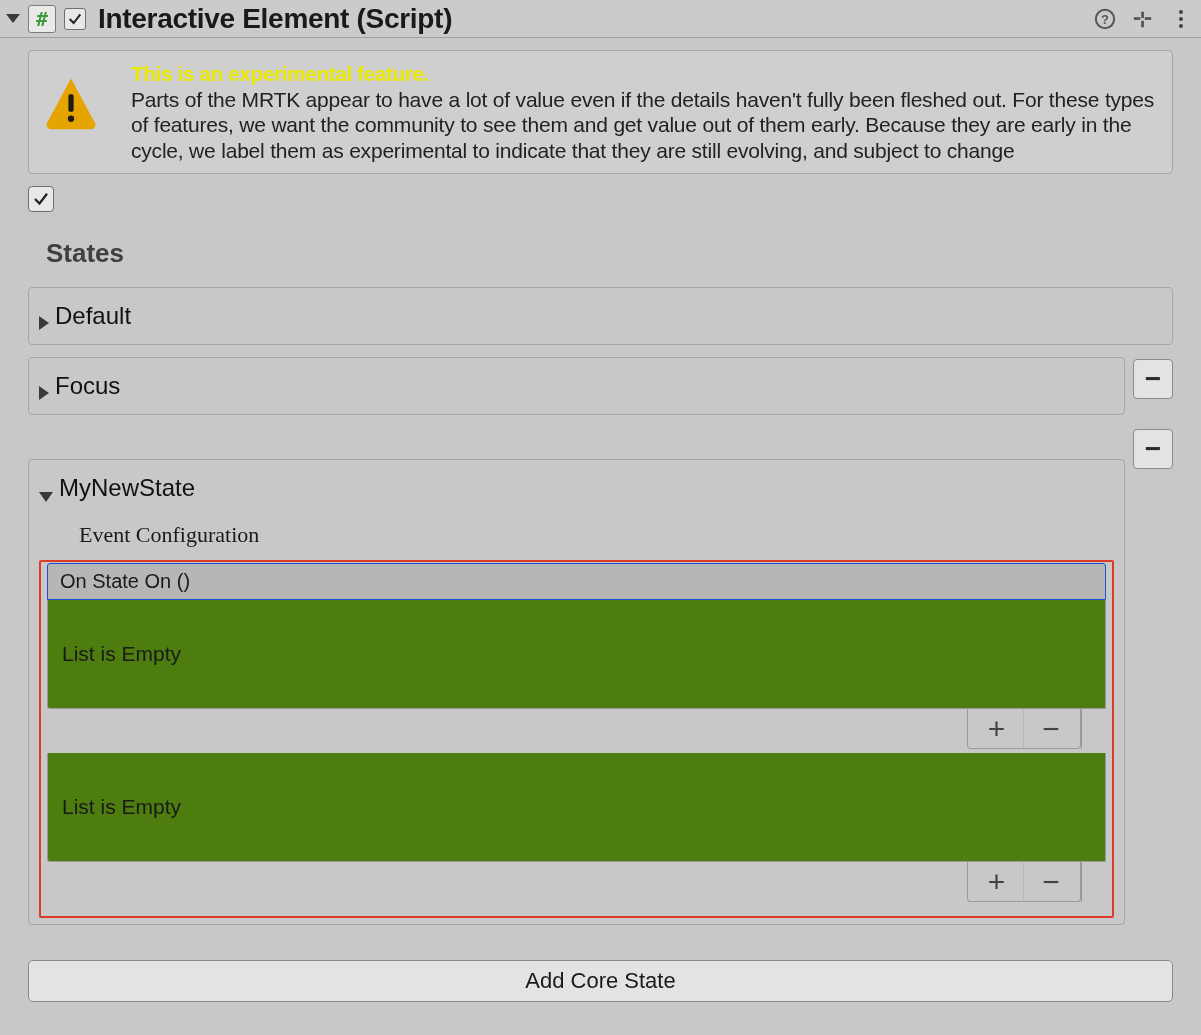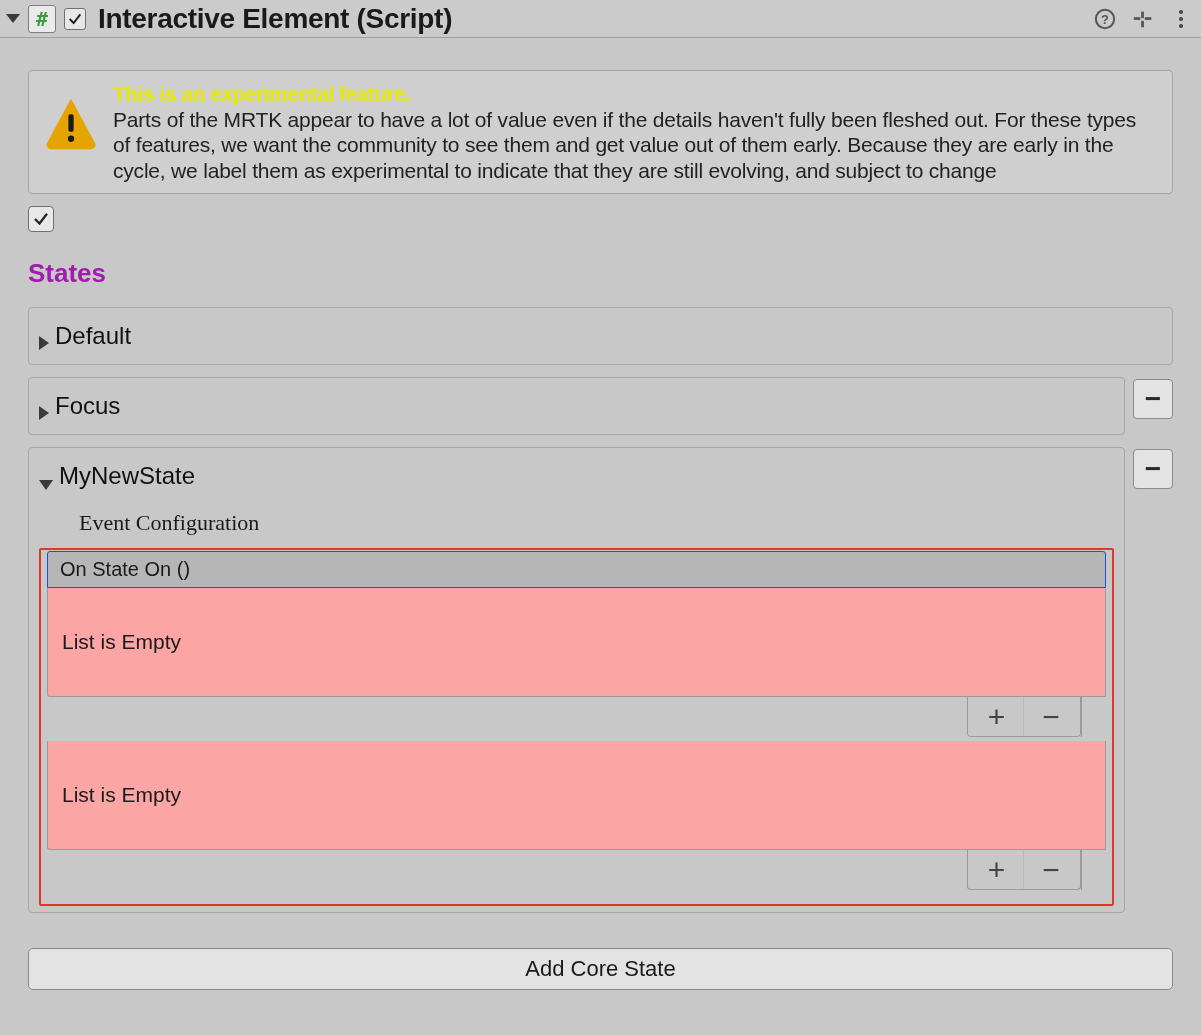--- a/index.html
+++ b/index.html
@@ -64,23 +64,22 @@
 
   .main { padding: 12px 28px 0 28px; position:relative;}
 
   
   .exp-box {
     border: 1px solid #a5a5a5;
     border-radius: 4px;
     background: #cfcfcf;
     padding: 10px 14px 10px 14px;
     display: flex;
-    gap: 14px;
+    gap: 32px;
     align-items: flex-start;
-    margin-top: 20px;
   }
   .warn-icon { width: 56px; height: 56px; margin-top: 14px; flex:0 0 56px;}
   .exp-text { font-size: 21px; line-height: 1.22; letter-spacing: -0.2px; color:#222; }
   .exp-text .yellow { color: #e8e800; font-weight: 700; display:block; letter-spacing:-0.5px;}
 
   
   .active-row {
     display: flex;
     align-items: center;
     margin-top: 8px;
@@ -94,22 +93,22 @@
     border-radius: 4px;
     background: #e8e8e8;
     display: flex; align-items: center; justify-content: center;
     cursor:pointer;
   }
   .active-row .check2 svg { width:18px; height:18px; }
 
   .states-hdr {
     font-size: 26px;
     font-weight: 700;
-    color: #a21caf;
-    margin: 22px 0 18px 0;
+    color: #404040;
+    margin: 22px 0 18px 18px;
   }
 
   
   .state-row { display:flex; gap:8px; align-items:flex-start; margin-bottom: 12px;}
   .state-box {
     flex:1;
     border: 1px solid #a7a7a7;
     border-radius: 4px;
     background: #c8c8c8;
     padding: 14px 10px;
@@ -146,21 +145,21 @@
   .evt-header {
     background: #b6b6b6;
     border: 1px solid #1d4ed8;
     border-top-left-radius: 3px; border-top-right-radius:3px;
     padding: 6px 12px;
     font-size: 20px;
   }
   .evt-body {
     border: 1px solid #9a9a9a;
     border-top: none;
-    background: #fca5a5;
+    background: #4d7c0f;
     padding: 42px 14px;
     font-size: 21px;
     border-bottom-left-radius: 3px;
     position:relative;
   }
   .evt-footer {
     display:flex; justify-content:flex-end;
     border-right: 1px solid #9a9a9a;
     height:40px;
     margin-right: 24px;
@@ -276,21 +275,21 @@
     <div class="state-box">
       <div class="state-title">
         <div class="tri-r"></div>
         <span>Focus</span>
       </div>
     </div>
     <div class="side-btn">−</div>
   </div>
 
   <div class="state-row">
-    <div class="state-box" style="padding-bottom:6px;">
+    <div class="state-box" style="padding-bottom:6px;margin-top:32px;">
       <div class="state-title">
         <div class="tri-d"></div>
         <span>MyNewState</span>
       </div>
       <div class="evt-config-row">
         <div class="tri-d"></div>
         <span>Event Configuration</span>
       </div>
 
       <div class="red-box">

